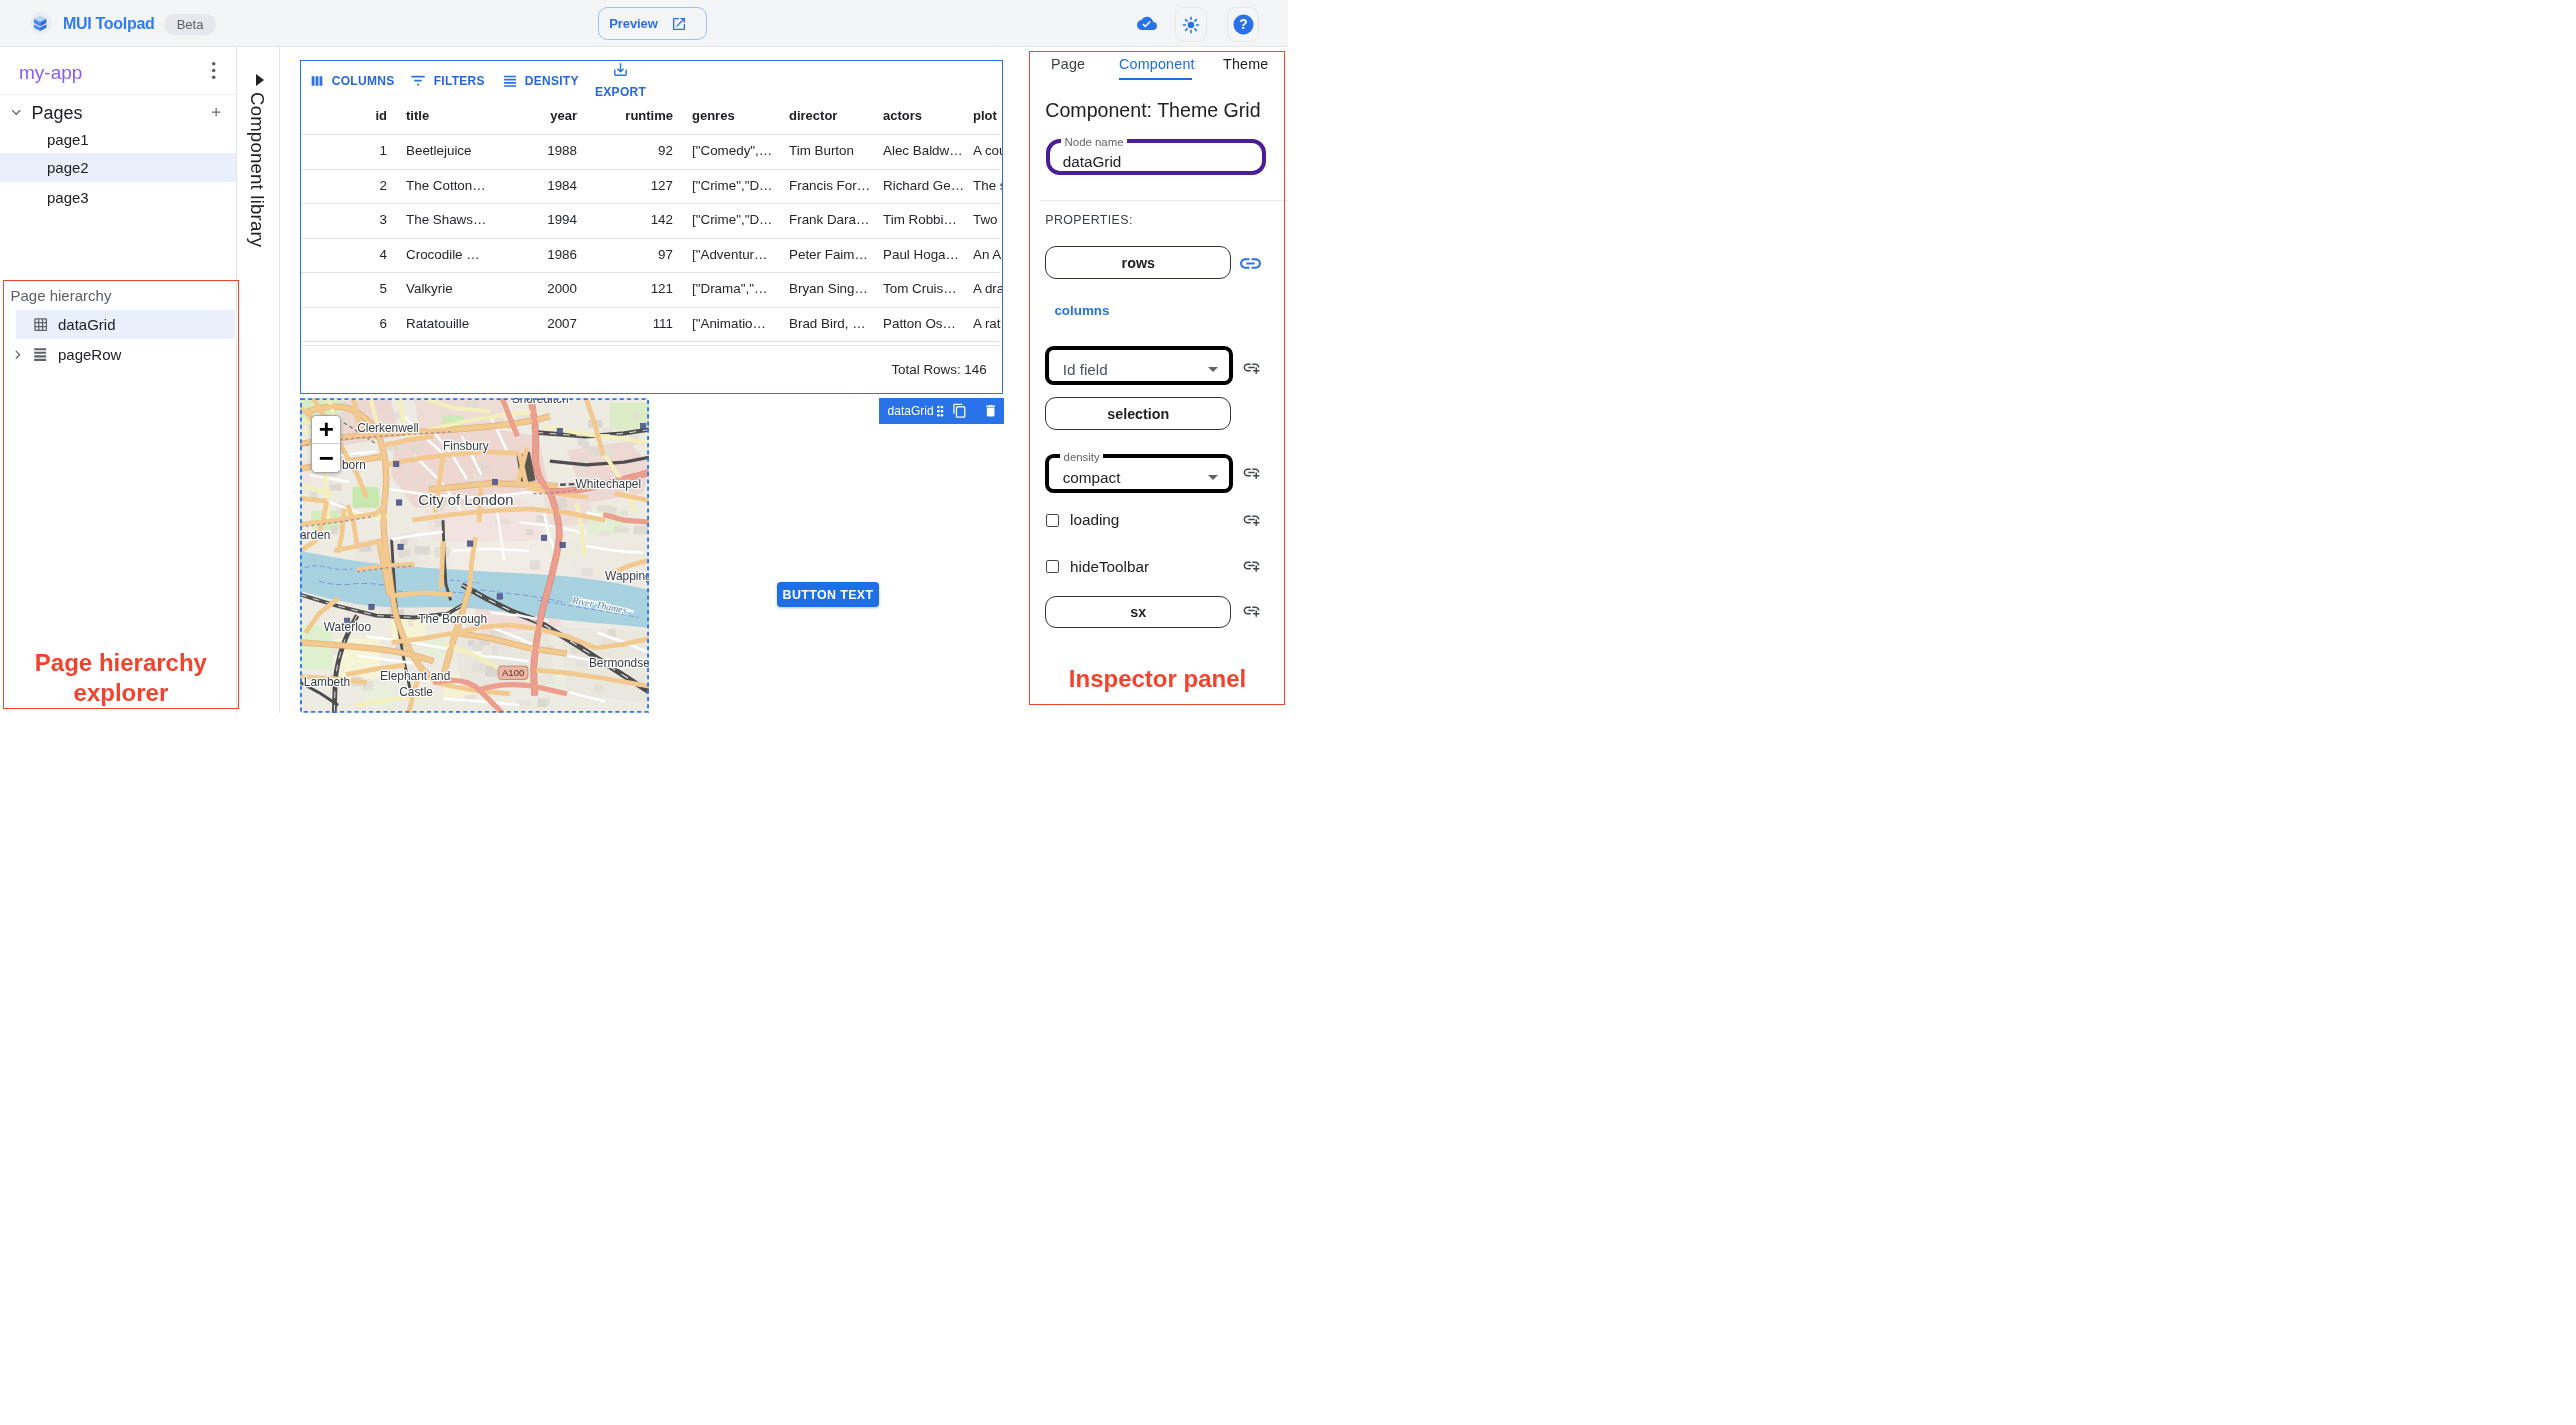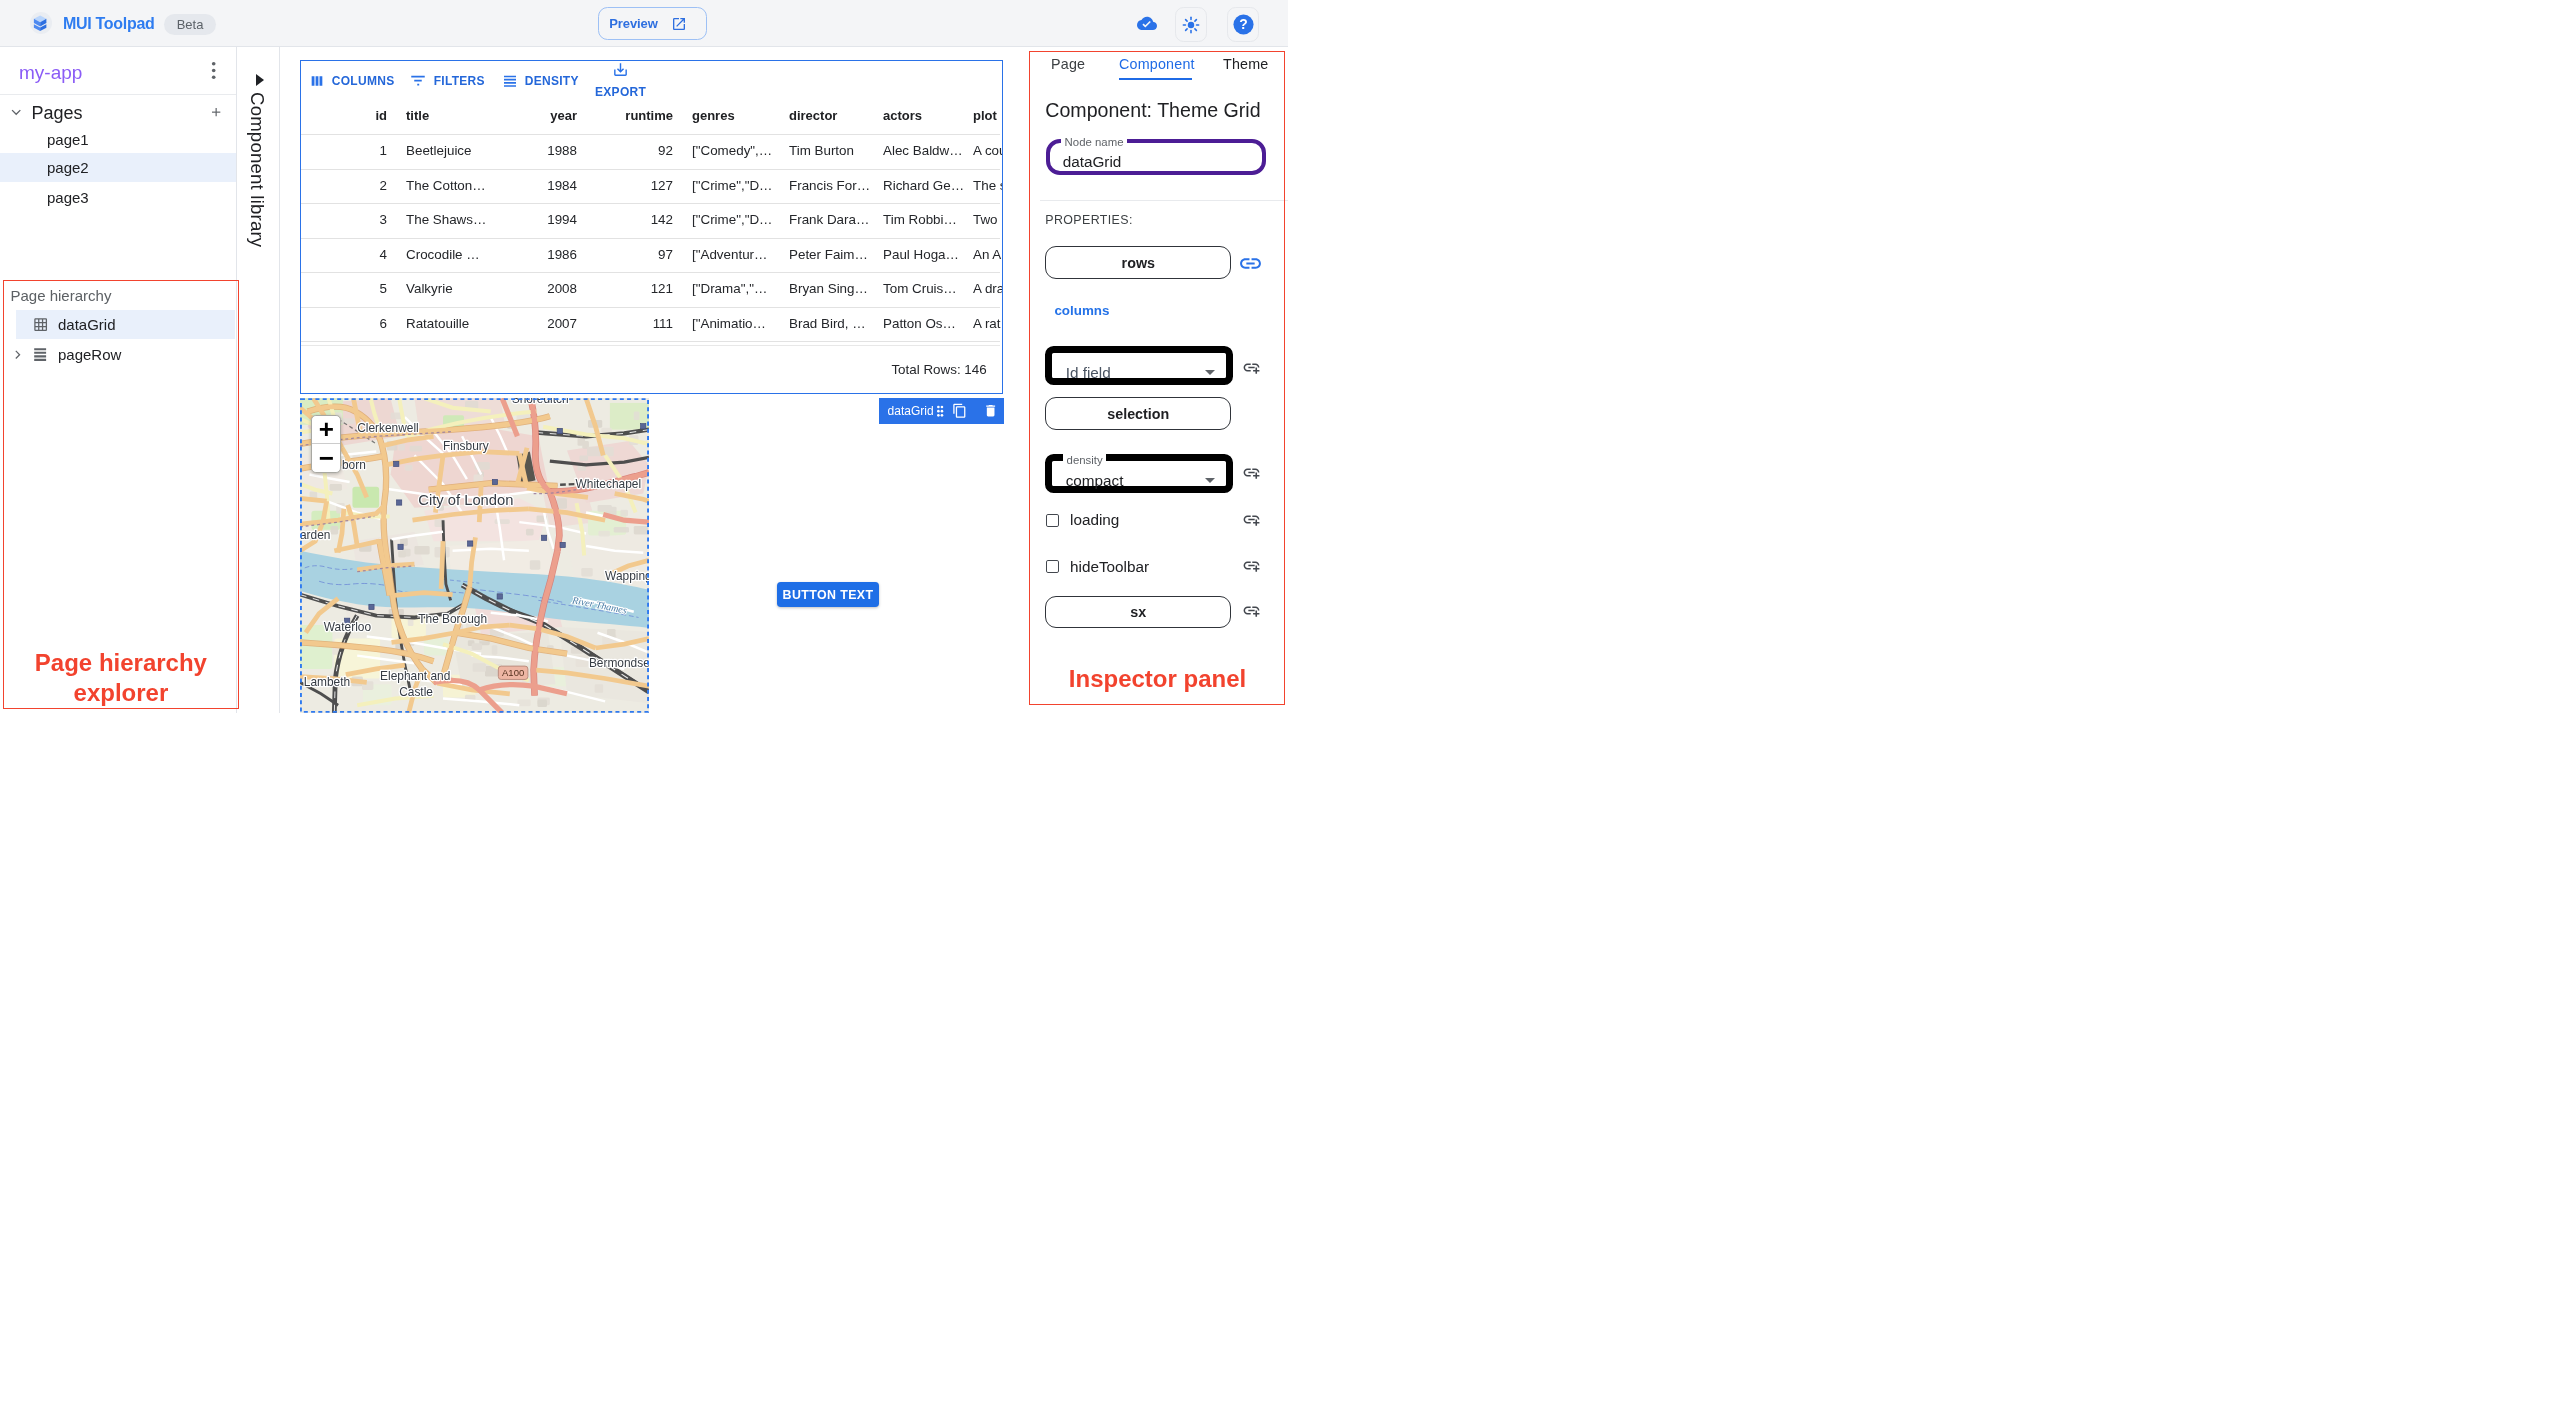--- a/index.html
+++ b/index.html
@@ -71,21 +71,21 @@
 #inspector { position:absolute; left:1031px; top:47px; width:257px; height:666px; background:#fff; }
 .tab { position:absolute; top:8.6px; font-size:14.3px; font-weight:500; letter-spacing:0.2px; }
 #tabInd { position:absolute; left:88px; top:30.5px; width:73px; height:2.4px; background:#1f6be6; }
 #insTitle { position:absolute; left:14.3px; top:52px; font-size:19.6px; font-weight:400; color:#202124; }
 #nodeBox { position:absolute; left:15.3px; top:92px; width:220px; height:36px; border:4px solid #4c1d95; border-radius:14px; }
 #nodeBox .legend { position:absolute; left:10.5px; top:-6.7px; background:#fff; padding:0 3.8px; font-size:11.4px; color:#5f6368; }
 #nodeBox .val { position:absolute; left:12.4px; top:10px; font-size:15.3px; color:#202124; }
 #insDivider { position:absolute; left:8.6px; top:153px; width:248px; height:1px; background:#e8eaed; }
 #propsLabel { position:absolute; left:14.3px; top:166px; font-size:12.4px; color:#3c4043; letter-spacing:0.4px; }
 .propBtn { position:absolute; left:14.3px; width:186px; height:33px; border:1.4px solid #30343a; border-radius:11px; display:flex; align-items:center; justify-content:center; font-size:14.3px; font-weight:700; color:#202124; }
-.selBox { position:absolute; left:14.3px; width:188px; height:39px; border:7px solid #000000; border-radius:8.6px; }
+.selBox { position:absolute; left:14.3px; width:188px; height:39px; border:4px solid #000000; border-radius:8.6px; }
 .selBox .val { position:absolute; left:13.4px; top:10.5px; font-size:15.3px; color:#202124; }
 .selBox .caret { position:absolute; right:11.4px; top:16.7px; width:0; height:0; border-left:5.2px solid transparent; border-right:5.2px solid transparent; border-top:5.7px solid #5f6368; }
 .selBox .legend { position:absolute; left:10.5px; top:-6.7px; background:#fff; padding:0 3.8px; font-size:11.4px; color:#5f6368; }
 .ckbox { position:absolute; left:15px; width:13.4px; height:13.4px; border:1.9px solid #43474e; border-radius:1.9px; }
 .cklabel { position:absolute; left:39px; font-size:15.3px; color:#202124; }
 .linkIcon { position:absolute; left:211px; width:19px; height:19px; }
 #colsLink { position:absolute; left:23.4px; top:256px; font-size:13.4px; font-weight:700; color:#2472e8; }
 #redBoxRight { position:absolute; left:1029px; top:51px; width:256px; height:654px; border:1.9px solid #f2432e; z-index:9; }
 #redLabelRight { position:absolute; left:1031px; top:665px; width:253px; text-align:center; color:#f2432e; font-size:24px; font-weight:700; z-index:10; }
 </style>
@@ -263,21 +263,21 @@
       <span class="col-runtime">97</span>
       <span class="col-genres">["Adventur…</span>
       <span class="col-director">Peter Faim…</span>
       <span class="col-actors">Paul Hoga…</span>
       <span class="col-plot">An American</span>
     </div>
   <div class="rline" style="top:211px;"></div>
   <div class="dgrow" style="top:211px;">
       <span class="col-id">5</span>
       <span class="col-title">Valkyrie</span>
-      <span class="col-year">2008</span>
+      <span class="col-year">2000</span>
       <span class="col-runtime">121</span>
       <span class="col-genres">["Drama","…</span>
       <span class="col-director">Bryan Sing…</span>
       <span class="col-actors">Tom Cruis…</span>
       <span class="col-plot">A dramatization</span>
     </div>
   <div class="rline" style="top:246px;"></div>
   <div class="dgrow" style="top:246px;">
       <span class="col-id">6</span>
       <span class="col-title">Ratatouille</span>

